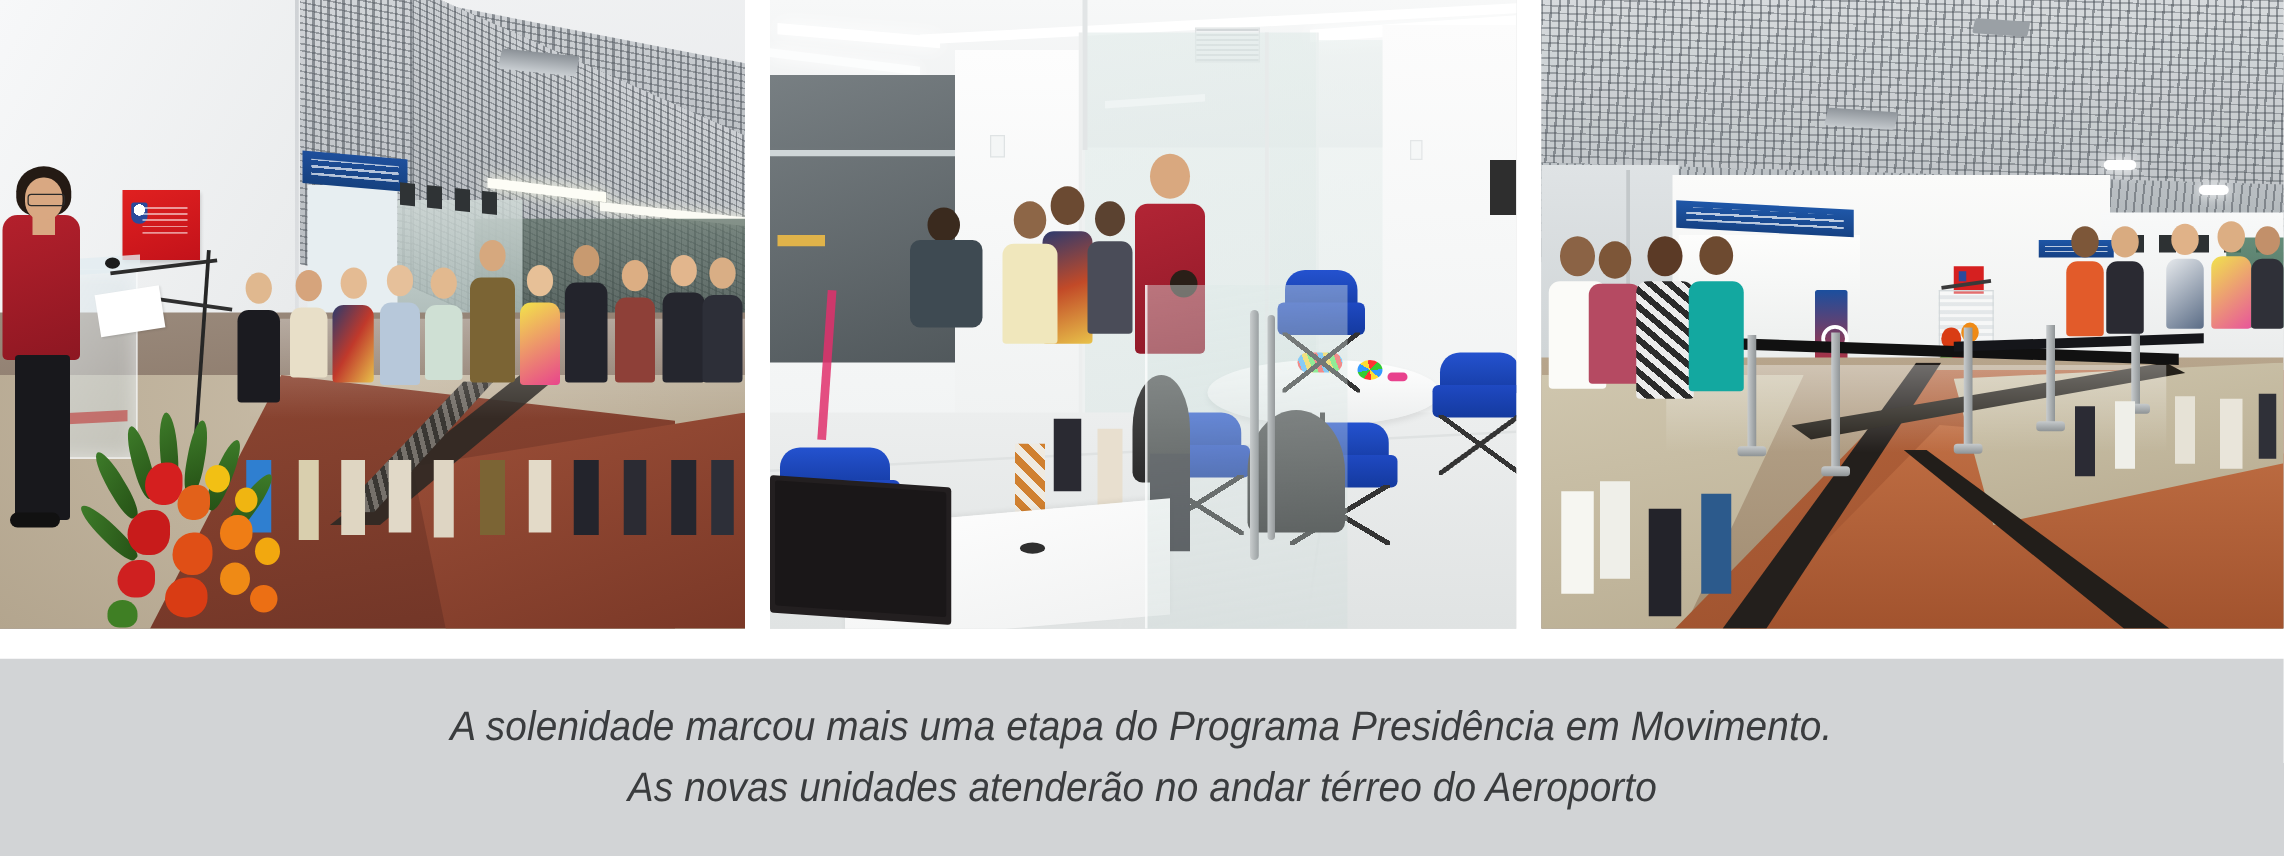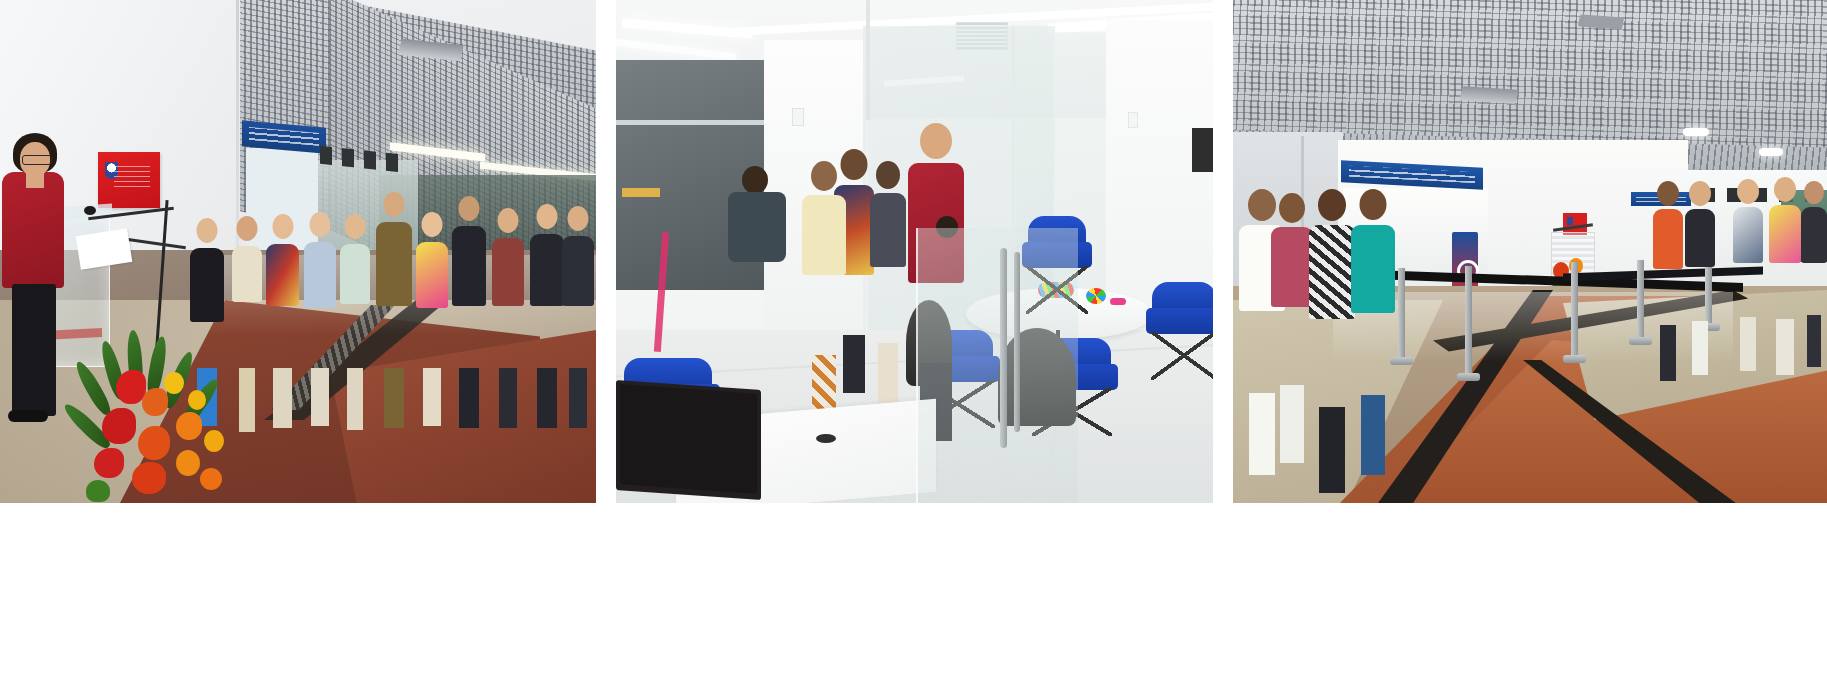--- a/index.html
+++ b/index.html
@@ -529,14 +529,20 @@
         </div>
         <div class="pr" style="left:568px;bottom:188px;width:26px;height:108px;">
           <div class="hd" style="top:-26px;width:20px;height:23px;background:#c2906a;"></div>
           <div class="bd" style="height:56px;background:#2f3038;"></div>
           <div class="lg" style="height:52px;background:#2f3038;"></div>
         </div>
       </div>
     </div>
   </div>
 
+  <div class="caption-bar">
+    <div class="caption-text">
+      <div class="caption-line">A solenidade marcou mais uma etapa do Programa Presidência em Movimento.</div>
+      <div class="caption-line">As novas unidades atenderão no andar térreo do Aeroporto</div>
+    </div>
+  </div>
 
 </div>
 
 </body></html>

